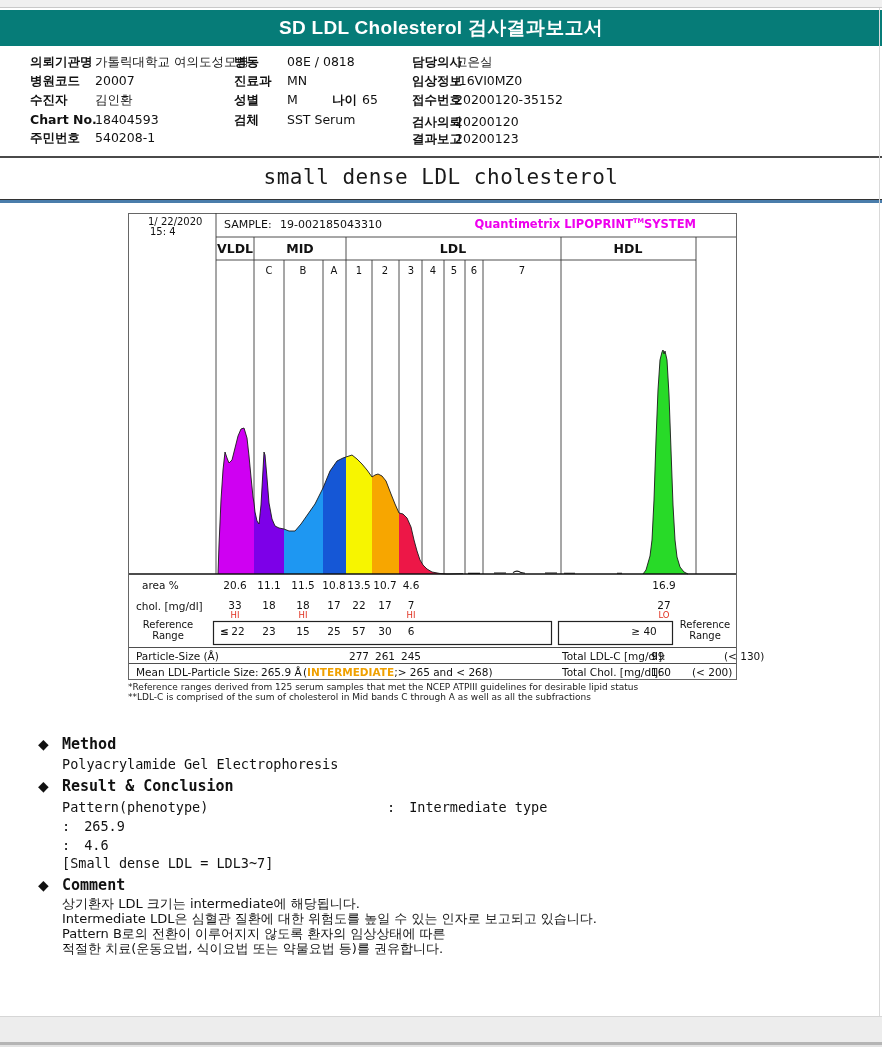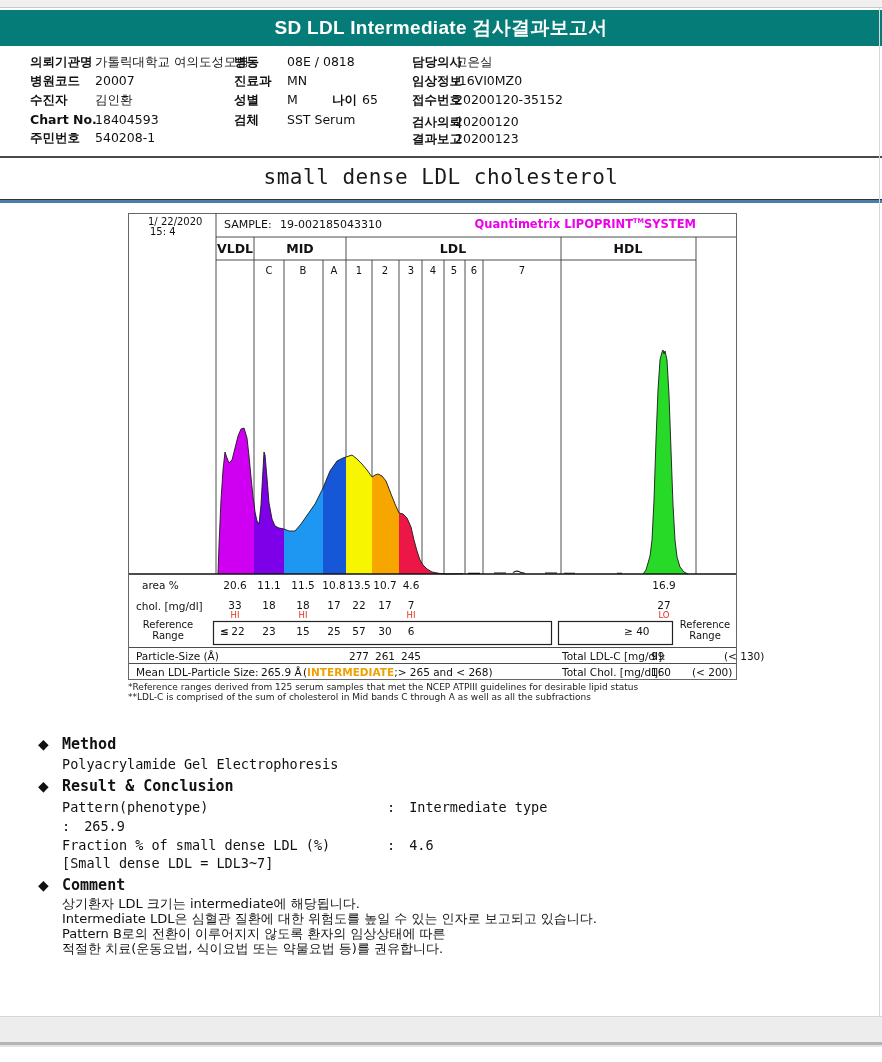--- a/index.html
+++ b/index.html
@@ -45,21 +45,21 @@
   .right-edge{position:absolute;left:879px;top:8px;width:1px;height:1008px;background:#d9d9d9;}
   .orange{color:#f0a000;font-weight:bold;}
   .red{color:#d42a1a;}
 </style>
 </head>
 <body>
 
 <div class="top-strip"></div>
 
 <div class="header-bar">
-  <span class="t">SD LDL Intermediate 검사결과보고서</span>
+  <span class="t">SD LDL Cholesterol 검사결과보고서</span>
 </div>
 
 <div class="info">
 
   <span class="lb" style="left:30px;top:54px">의뢰기관명</span>
   <span style="left:95px;top:54px">가톨릭대학교 여의도성모병</span>
   <span class="lb" style="left:234px;top:54px">병동</span>
   <span style="left:287px;top:54px">08E / 0818</span>
   <span class="lb" style="left:412px;top:54px">담당의사</span>
   <span style="left:455px;top:54px">고은실</span>
@@ -197,21 +197,21 @@
   <span class="fc" style="left:40px;top:406px;font-size:10px">Reference</span>
   <span class="fc" style="left:40px;top:417px;font-size:10px">Range</span>
   <span class="tx red" style="left:92px;top:412px;font-weight:bold">≤</span>
   <span class="fc" style="left:110px;top:412px">22</span>
   <span class="fc" style="left:141px;top:412px">23</span>
   <span class="fc" style="left:175px;top:412px">15</span>
   <span class="fc" style="left:206px;top:412px">25</span>
   <span class="fc" style="left:231px;top:412px">57</span>
   <span class="fc" style="left:257px;top:412px">30</span>
   <span class="fc" style="left:283px;top:412px">6</span>
-  <span class="tx" style="left:496px;top:412px;width:40px;text-align:left">≥ 40</span>
+  <span class="tx" style="left:496px;top:412px;width:40px;text-align:center">≥ 40</span>
   <span class="fc" style="left:577px;top:406px;font-size:10px">Reference</span>
   <span class="fc" style="left:577px;top:417px;font-size:10px">Range</span>
 
   <span class="tx" style="left:8px;top:437px">Particle-Size (Å)</span>
   <span class="fc" style="left:231px;top:437px">277</span>
   <span class="fc" style="left:257px;top:437px">261</span>
   <span class="fc" style="left:283px;top:437px">245</span>
   <span class="tx" style="left:434px;top:437px">Total LDL-C [mg/dl]:</span>
   <span class="tx" style="left:523px;top:437px">99</span>
   <span class="tx" style="left:596px;top:437px">(&lt; 130)</span>
@@ -236,21 +236,20 @@
 <div class="rrow" style="top:799px">
   <span class="rl">Pattern(phenotype)</span>
     <span>:</span>
     <span class="rv">Intermediate type</span>
 </div>
 <div class="rrow" style="top:818px">
     <span>:</span>
     <span class="rv">265.9</span>
 </div>
 <div class="rrow" style="top:837px">
-  <span class="rl">Fraction % of small dense LDL (%)</span>
     <span>:</span>
     <span class="rv">4.6</span>
 </div>
 <div class="sbody" style="top:855px">[Small dense LDL = LDL3~7]</div>
 
 <span class="bullet" style="top:877px">◆</span>
 <div class="shead" style="top:876px">Comment</div>
 <div class="cmt" style="top:895px">상기환자 LDL 크기는 intermediate에 해당됩니다.</div>
 <div class="cmt" style="top:910px">Intermediate LDL은 심혈관 질환에 대한 위험도를 높일 수 있는 인자로 보고되고 있습니다.</div>
 <div class="cmt" style="top:925px">Pattern B로의 전환이 이루어지지 않도록 환자의 임상상태에 따른</div>

